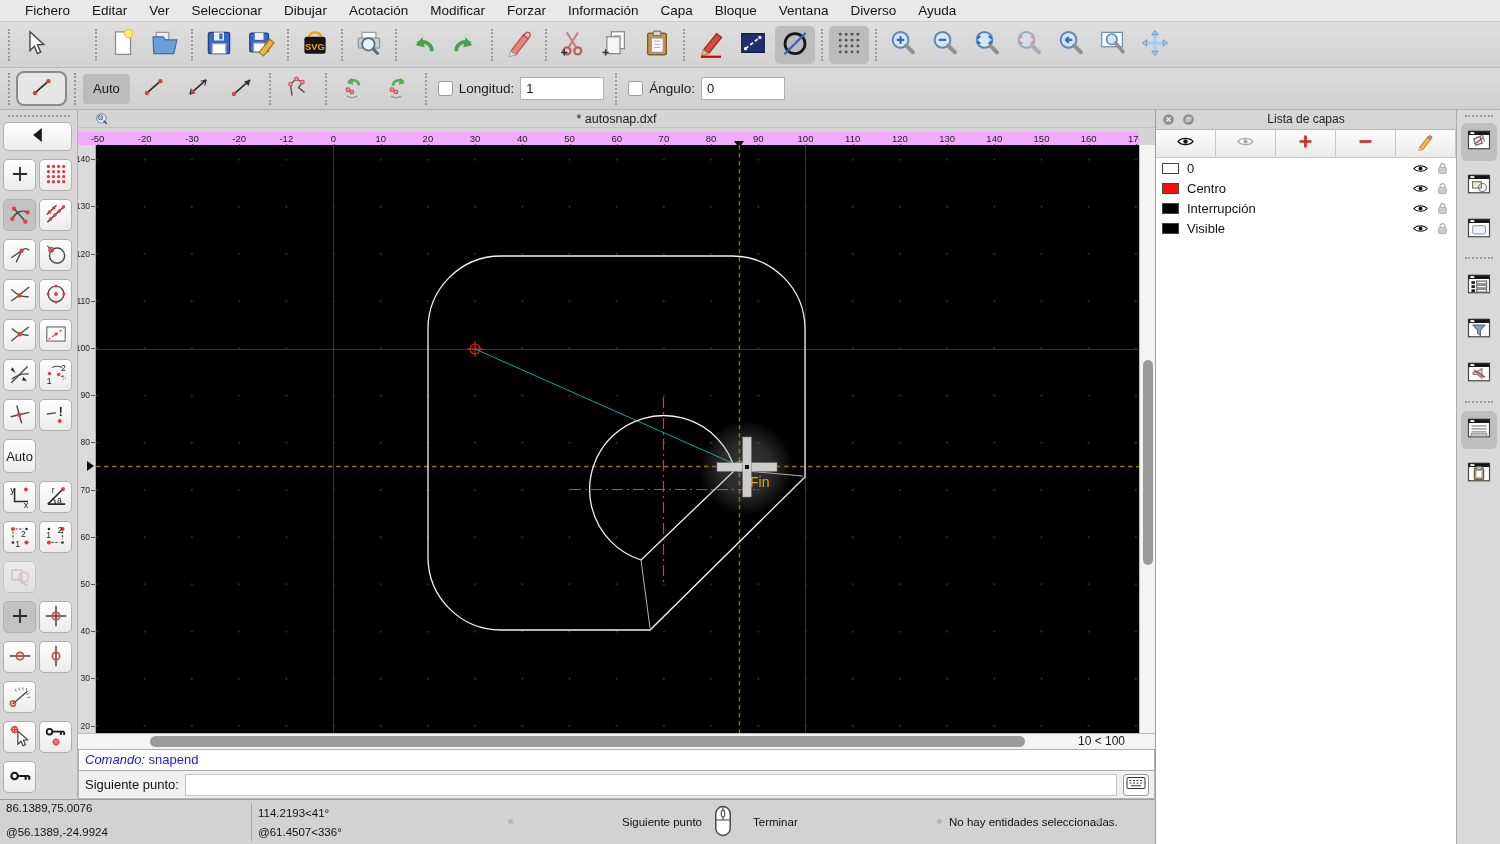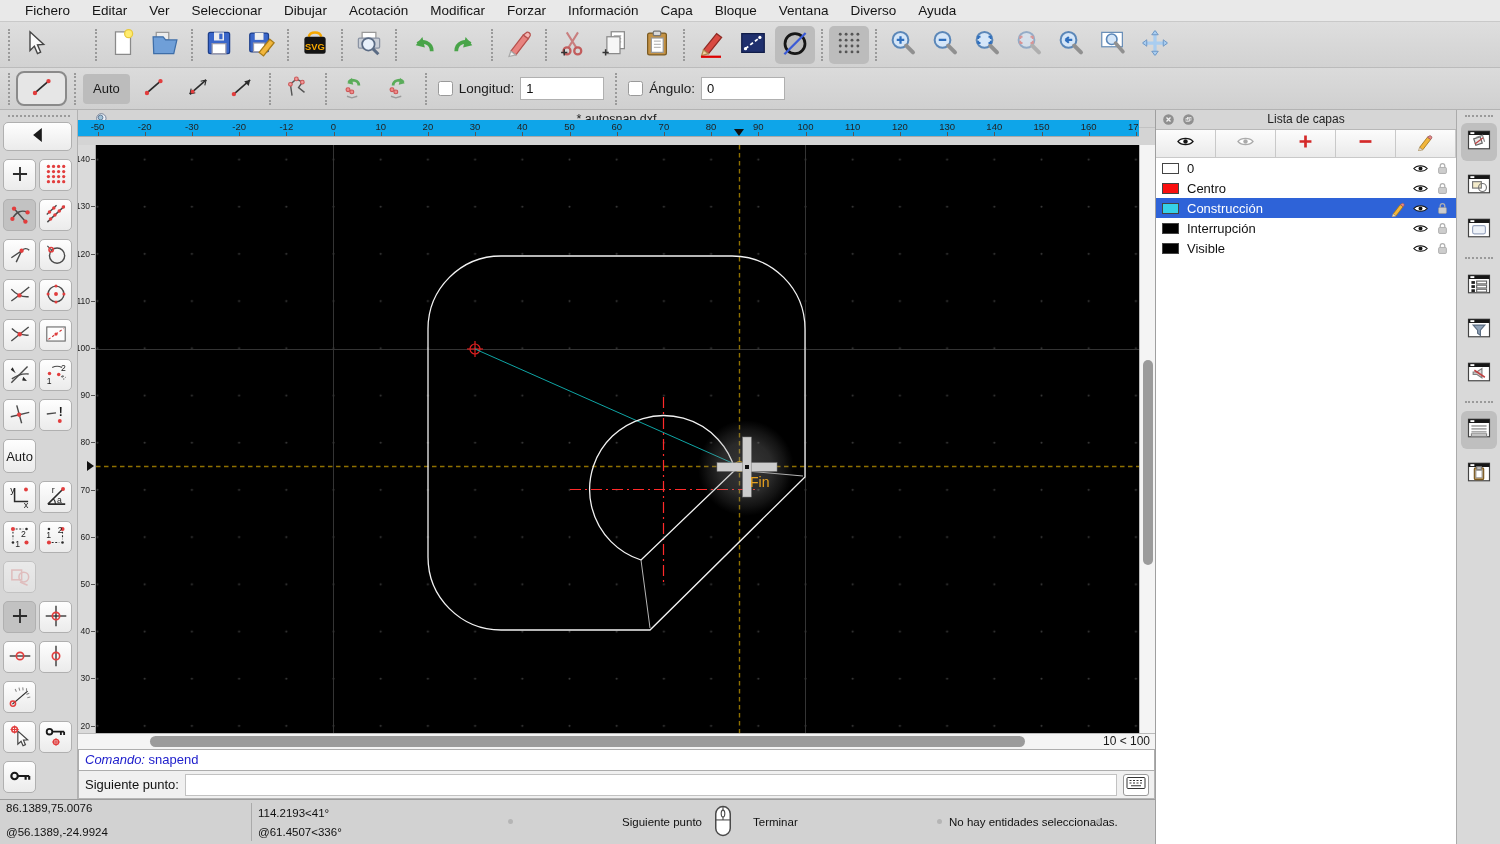--- a/index.html
+++ b/index.html
@@ -50,42 +50,42 @@
   .sbtn.on{background:#c2c2c2;}
   .sbtn.dis{opacity:.5;}
   .sbtn.wide{width:69px;height:29px;}
   .sbtn.auto{height:34px;}
   
   #titlebar{position:absolute;left:78px;top:110px;width:1077px;height:18px;background:#d4d4d4;
     border-bottom:1px solid #c2c2c2;font-size:12.5px;color:#1a1a1a;text-align:center;
     line-height:18px;box-sizing:border-box;}
   #titlebar .appic{position:absolute;left:16px;top:1px;width:16px;height:16px;}
   #titlebar .appic svg{width:16px;height:16px;}
-  #hruler{position:absolute;left:78px;top:120px;width:1061px;height:17px;background:#0ea5e9;
+  #hruler{position:absolute;left:78px;top:132px;width:1061px;height:17px;background:#f0abfc;
     border-bottom:1px solid #a9a9a9;box-sizing:border-box;overflow:hidden;}
   .hlab{position:absolute;top:1px;transform:translateX(-50%);font-size:9.5px;color:#222;}
   .htick{position:absolute;bottom:0;width:1px;height:4px;background:#555;}
   .hmark{position:absolute;bottom:0;transform:translateX(-50%);width:0;height:0;
     border-left:5px solid transparent;border-right:5px solid transparent;border-top:7px solid #101010;}
   #vruler{position:absolute;left:78px;top:145px;width:18px;height:588px;background:#dadada;
     border-right:1px solid #a9a9a9;box-sizing:border-box;overflow:hidden;}
   .vlab{position:absolute;right:5px;transform:translateY(-50%);font-size:8.5px;color:#222;}
   .vtick{position:absolute;right:0;height:1px;width:4px;background:#555;}
   .vmark{position:absolute;right:1px;transform:translateY(-50%);width:0;height:0;
     border-top:5px solid transparent;border-bottom:5px solid transparent;border-left:7px solid #101010;}
   #canvas{position:absolute;left:96px;top:145px;width:1043px;height:588px;background:#000;}
   #vscroll{position:absolute;left:1139px;top:145px;width:16px;height:588px;background:#f4f4f4;
     border-left:1px solid #bbb;box-sizing:border-box;}
   #vthumb{position:absolute;left:2.5px;top:215px;width:10px;height:205px;background:#9b9b9b;border-radius:5px;}
   #hscrollrow{position:absolute;left:78px;top:733px;width:1077px;height:16px;background:#f4f4f4;
     border-top:1px solid #bbb;box-sizing:border-box;}
   #htrack{position:absolute;left:18px;top:0;width:985px;height:15px;}
   #hthumb{position:absolute;left:54px;top:2px;width:875px;height:11px;background:#9b9b9b;border-radius:5.5px;}
   #gridstatus{position:absolute;right:2px;top:0;width:72px;height:15px;font-size:12px;color:#1a1a1a;
-    text-align:right;line-height:15px;padding-right:3px;}
+    line-height:15px;padding-right:3px;}
   
   #cmdhist{position:absolute;left:78px;top:749px;width:1077px;height:22px;background:#fff;
     border:1px solid #adadad;box-sizing:border-box;font-size:13px;color:#2020cc;
     line-height:20px;padding-left:6px;}
   #cmdhist .pfx{font-style:italic;}
   #cmdprompt{position:absolute;left:78px;top:771px;width:1077px;height:28px;background:#f0f0f0;
     border:1px solid #b5b5b5;border-top:none;box-sizing:border-box;display:flex;align-items:center;}
   #cmdprompt label{font-size:13px;color:#111;margin-left:6px;white-space:nowrap;}
   .prompt-input{flex:1;height:20px;background:#fff;border:1px solid #c2c2c2;margin:0 6px;}
   .kbd-btn{width:24px;height:20px;background:#fff;border:1px solid #9a9a9a;border-radius:3px;
@@ -906,37 +906,20 @@
         <span class="lr-name">Centro</span>
         <span class="lr-ic"><svg viewBox="0 0 24 24">
             <path d="M2.5 12 C7 6.8 17 6.8 21.5 12 C17 17.2 7 17.2 2.5 12 Z" fill="#fff" stroke="#141414" stroke-width="1.6"></path>
             <circle cx="12" cy="12" r="2.8" fill="#141414"></circle>
           </svg></span>
         <span class="lr-ic"><svg viewBox="0 0 24 24">
             <rect x="6.5" y="10.5" width="11" height="8.5" rx="1.5" fill="#cdcdcd" stroke="#9a9a9a"></rect>
             <path d="M8.8 10.5 V8.2 a3.2 3.2 0 0 1 6.4 0 V10.5" fill="none" stroke="#b0b0b0" stroke-width="1.8"></path>
           </svg></span>
       </div>
-      <div class="layer-row sel">
-        <span class="swatch" style="background: rgb(53, 208, 232);"></span>
-        <span class="lr-name">Construcción</span>
-        <span class="lr-ic"><svg viewBox="0 0 24 24">
-            <path d="M4.5 19.5 L14.5 6.5 L18.5 9.5 L8.5 22.5 Z" fill="#f2b63c" stroke="#9a6d10"></path>
-            <path d="M14.5 6.5 L18.5 9.5 L20 7.5 C20.6 5.6 18 3.8 16.5 5.2 Z" fill="#e88a8a" stroke="#955"></path>
-            <path d="M4.5 19.5 L8.5 22.5 L3 24 Z" fill="#efe0c8" stroke="#b09a70"></path>
-          </svg></span>
-        <span class="lr-ic"><svg viewBox="0 0 24 24">
-            <path d="M2.5 12 C7 6.8 17 6.8 21.5 12 C17 17.2 7 17.2 2.5 12 Z" fill="#fff" stroke="#141414" stroke-width="1.6"></path>
-            <circle cx="12" cy="12" r="2.8" fill="#141414"></circle>
-          </svg></span>
-        <span class="lr-ic"><svg viewBox="0 0 24 24">
-            <rect x="6.5" y="10.5" width="11" height="8.5" rx="1.5" fill="#cdcdcd" stroke="#9a9a9a"></rect>
-            <path d="M8.8 10.5 V8.2 a3.2 3.2 0 0 1 6.4 0 V10.5" fill="none" stroke="#b0b0b0" stroke-width="1.8"></path>
-          </svg></span>
-      </div>
       <div class="layer-row">
         <span class="swatch" style="background: rgb(0, 0, 0);"></span>
         <span class="lr-name">Interrupción</span>
         <span class="lr-ic"><svg viewBox="0 0 24 24">
             <path d="M2.5 12 C7 6.8 17 6.8 21.5 12 C17 17.2 7 17.2 2.5 12 Z" fill="#fff" stroke="#141414" stroke-width="1.6"></path>
             <circle cx="12" cy="12" r="2.8" fill="#141414"></circle>
           </svg></span>
         <span class="lr-ic"><svg viewBox="0 0 24 24">
             <rect x="6.5" y="10.5" width="11" height="8.5" rx="1.5" fill="#cdcdcd" stroke="#9a9a9a"></rect>
             <path d="M8.8 10.5 V8.2 a3.2 3.2 0 0 1 6.4 0 V10.5" fill="none" stroke="#b0b0b0" stroke-width="1.8"></path>

